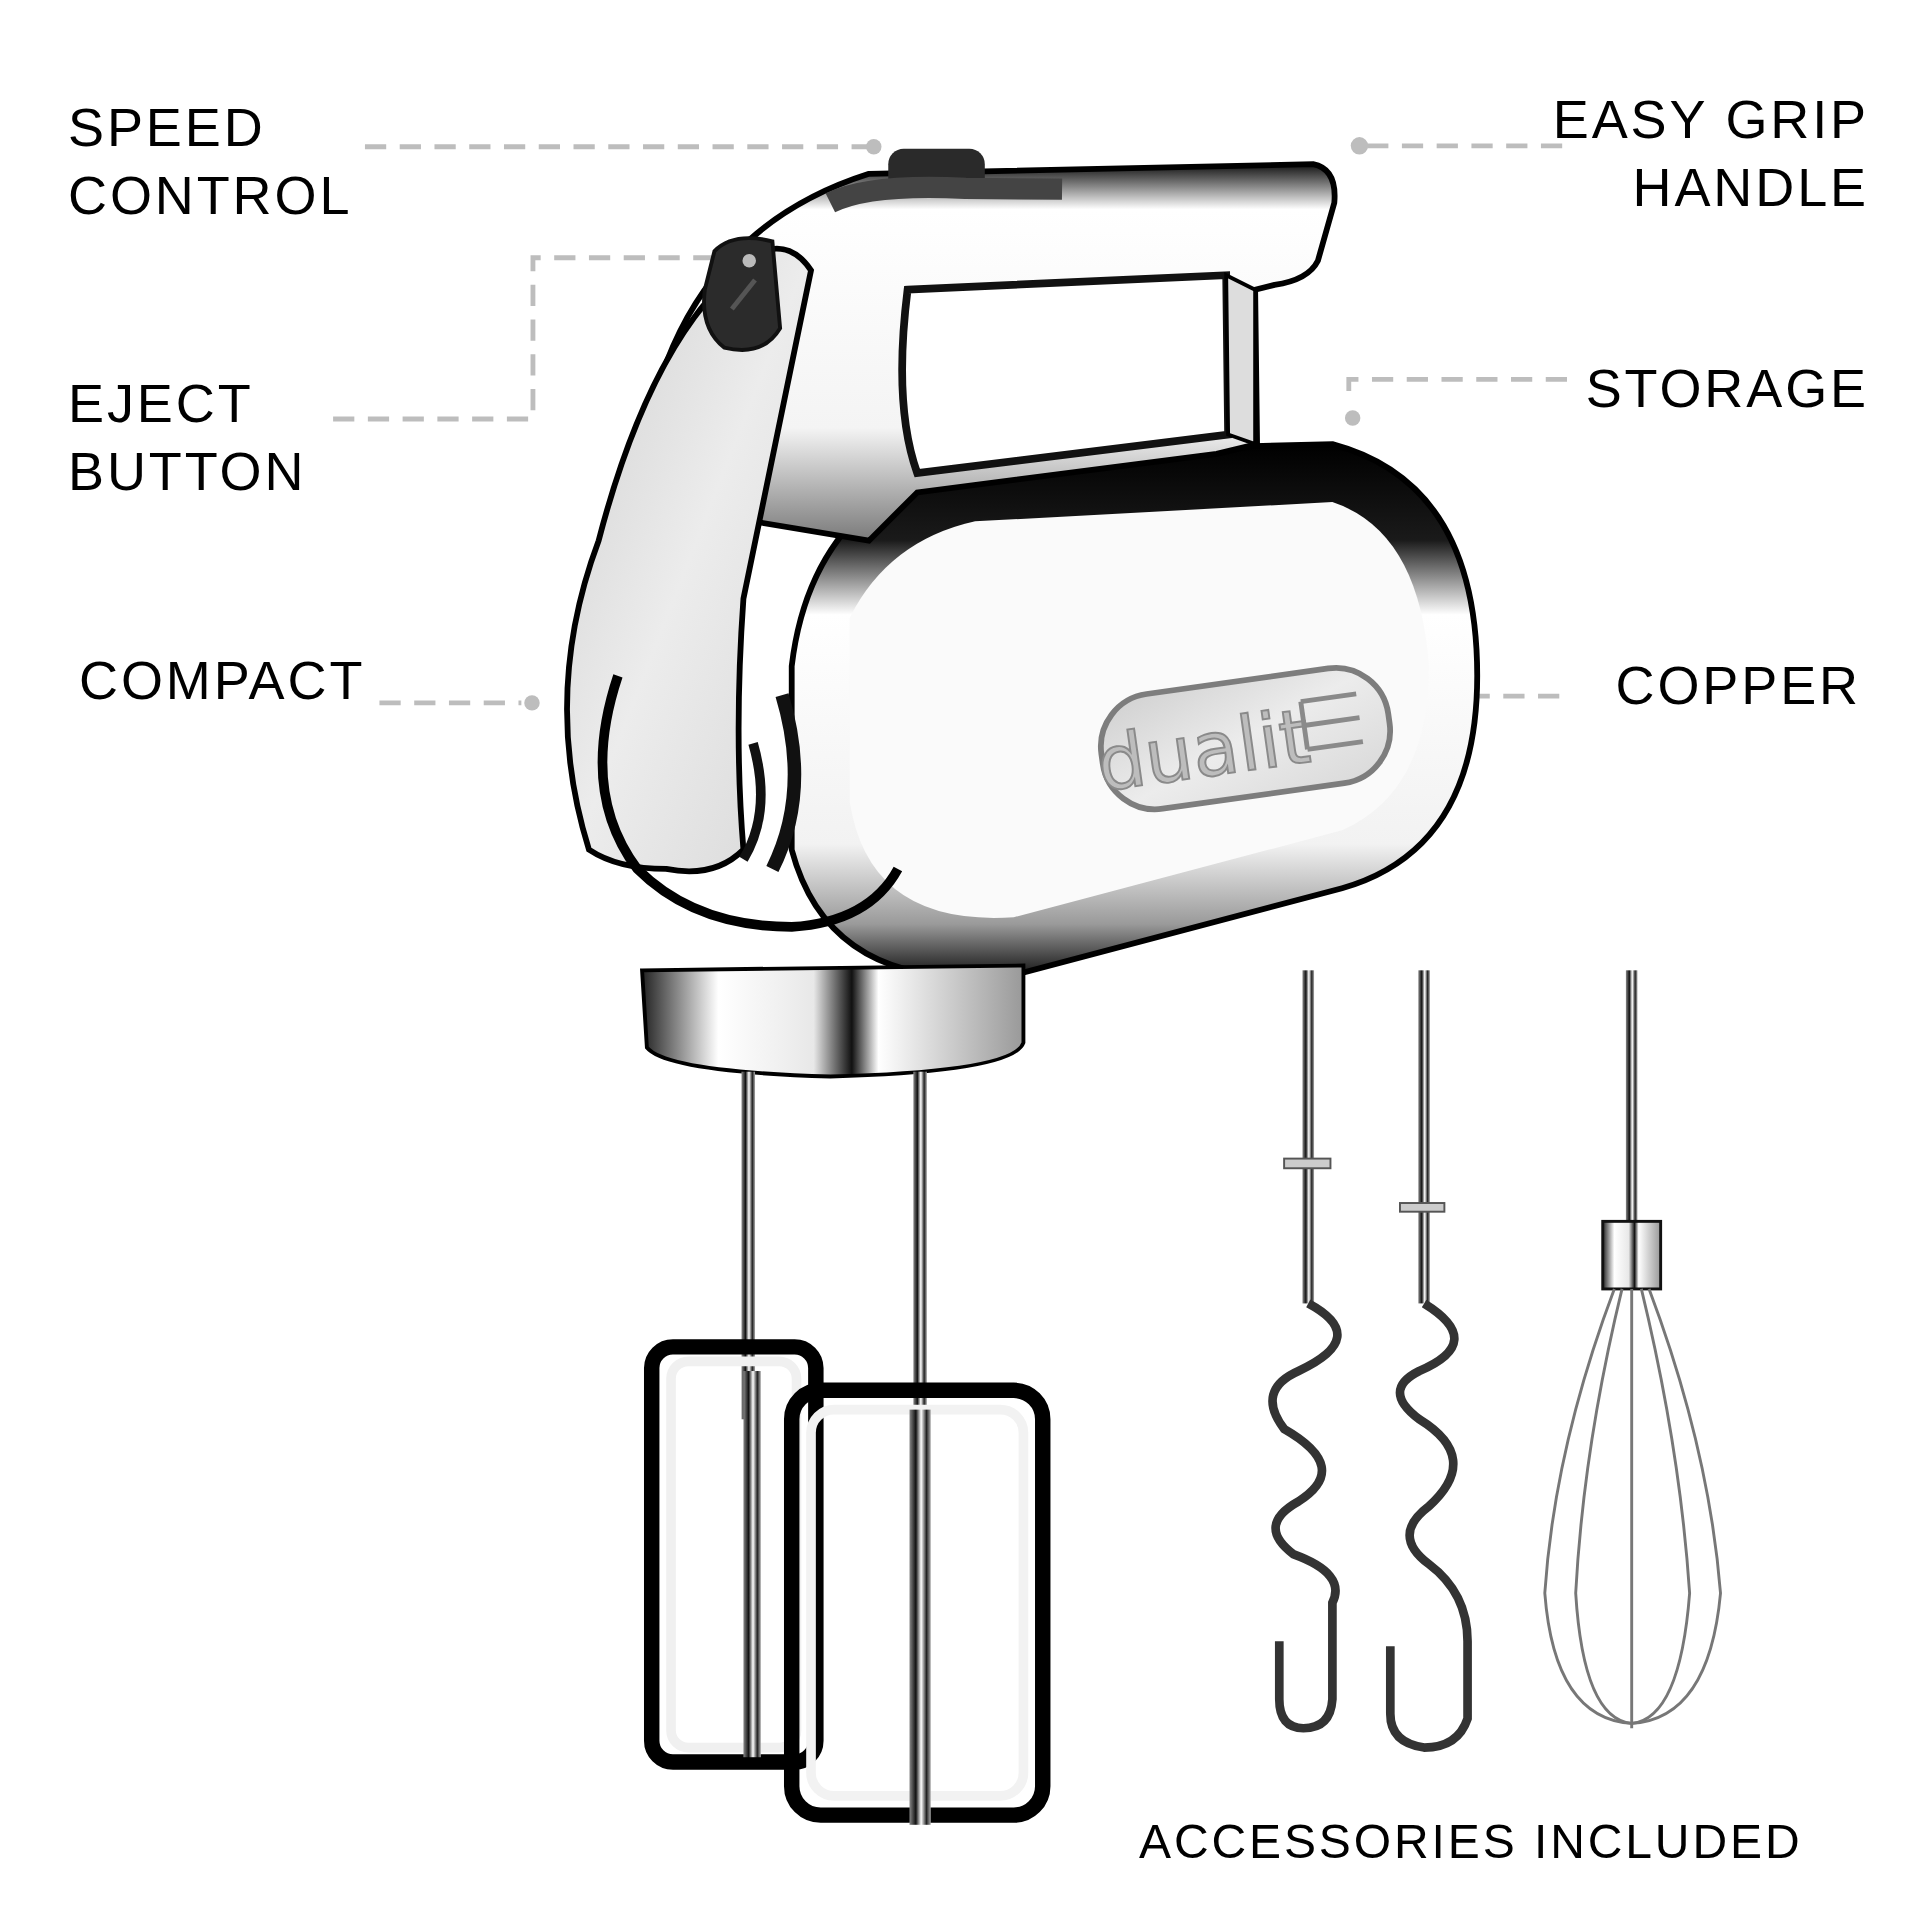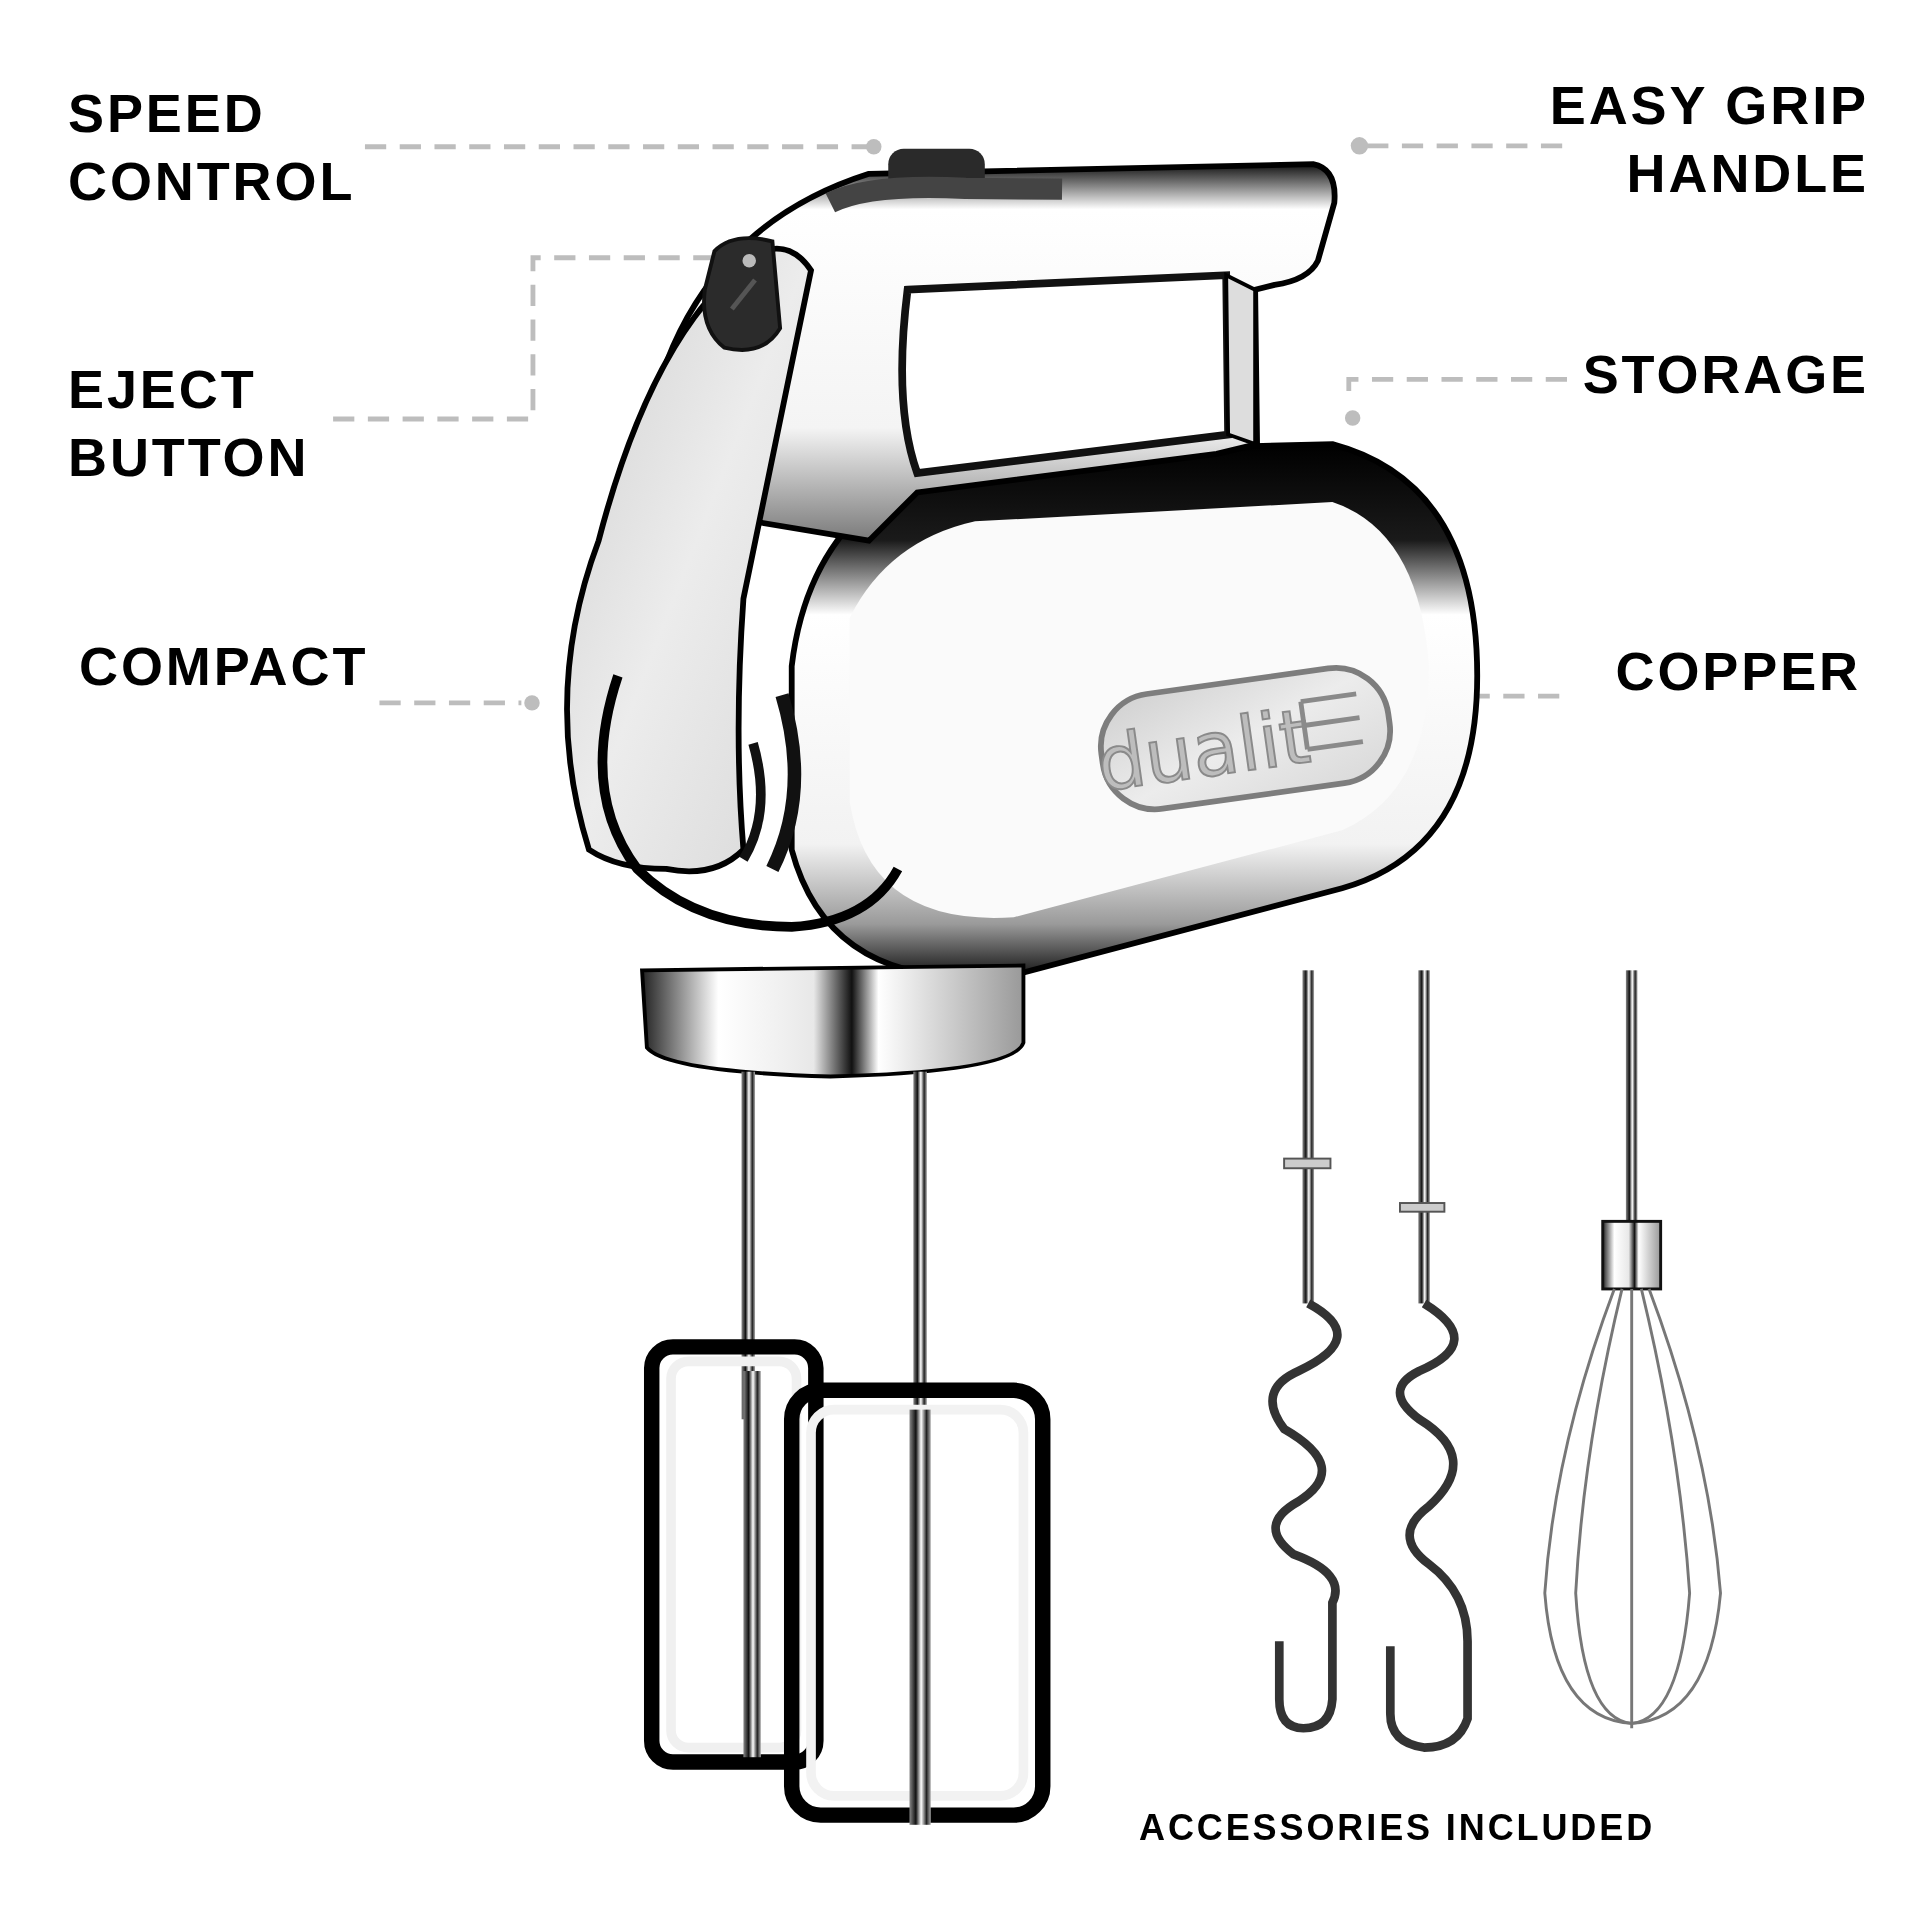--- a/index.html
+++ b/index.html
@@ -1,28 +1,28 @@
 <!DOCTYPE html>
 <html><head>
   <meta charset="utf-8">
   <style>
     html, body { margin: 0; padding: 0; background: #ffffff; }
     body { width: 1931px; height: 1931px; position: relative; overflow: hidden;
            font-family: "Liberation Sans", "DejaVu Sans", sans-serif; color: #000; }
     .label { position: absolute; font-size: 54px; line-height: 68px; letter-spacing: 2.9px;
-             font-weight: 700; text-transform: uppercase; white-space: nowrap; }
+             font-weight: 400; text-transform: uppercase; white-space: nowrap; margin-top: 14px; }
     .label span { display: block; }
     .label.right { text-align: right; }
     #lbl-speed   { left: 68px;  top: 79px; }
     #lbl-eject   { left: 68px;  top: 355px; }
     #lbl-compact { left: 79px;  top: 632px; }
     #lbl-easy    { right: 62px; top: 71px; }
     #lbl-plug    { right: 62px; top: 340px; }
     #lbl-copper  { right: 70px; top: 637px; }
-    #lbl-access  { left: 1139px; top: 1794px; font-size: 36px; letter-spacing: 2.9px; }
+    #lbl-access  { left: 1139px; top: 1794px; font-size: 48px; letter-spacing: 2.9px; }
     svg.art { position: absolute; left: 0; top: 0; }
   </style>
 </head>
 <body>
 
 <svg class="art" width="1931" height="1931" viewBox="0 0 2000 2000">
   <defs>
     <linearGradient id="chromeV" x1="0" y1="0" x2="0" y2="1">
       <stop offset="0" stop-color="#000"></stop>
       <stop offset="0.18" stop-color="#1a1a1a"></stop>

